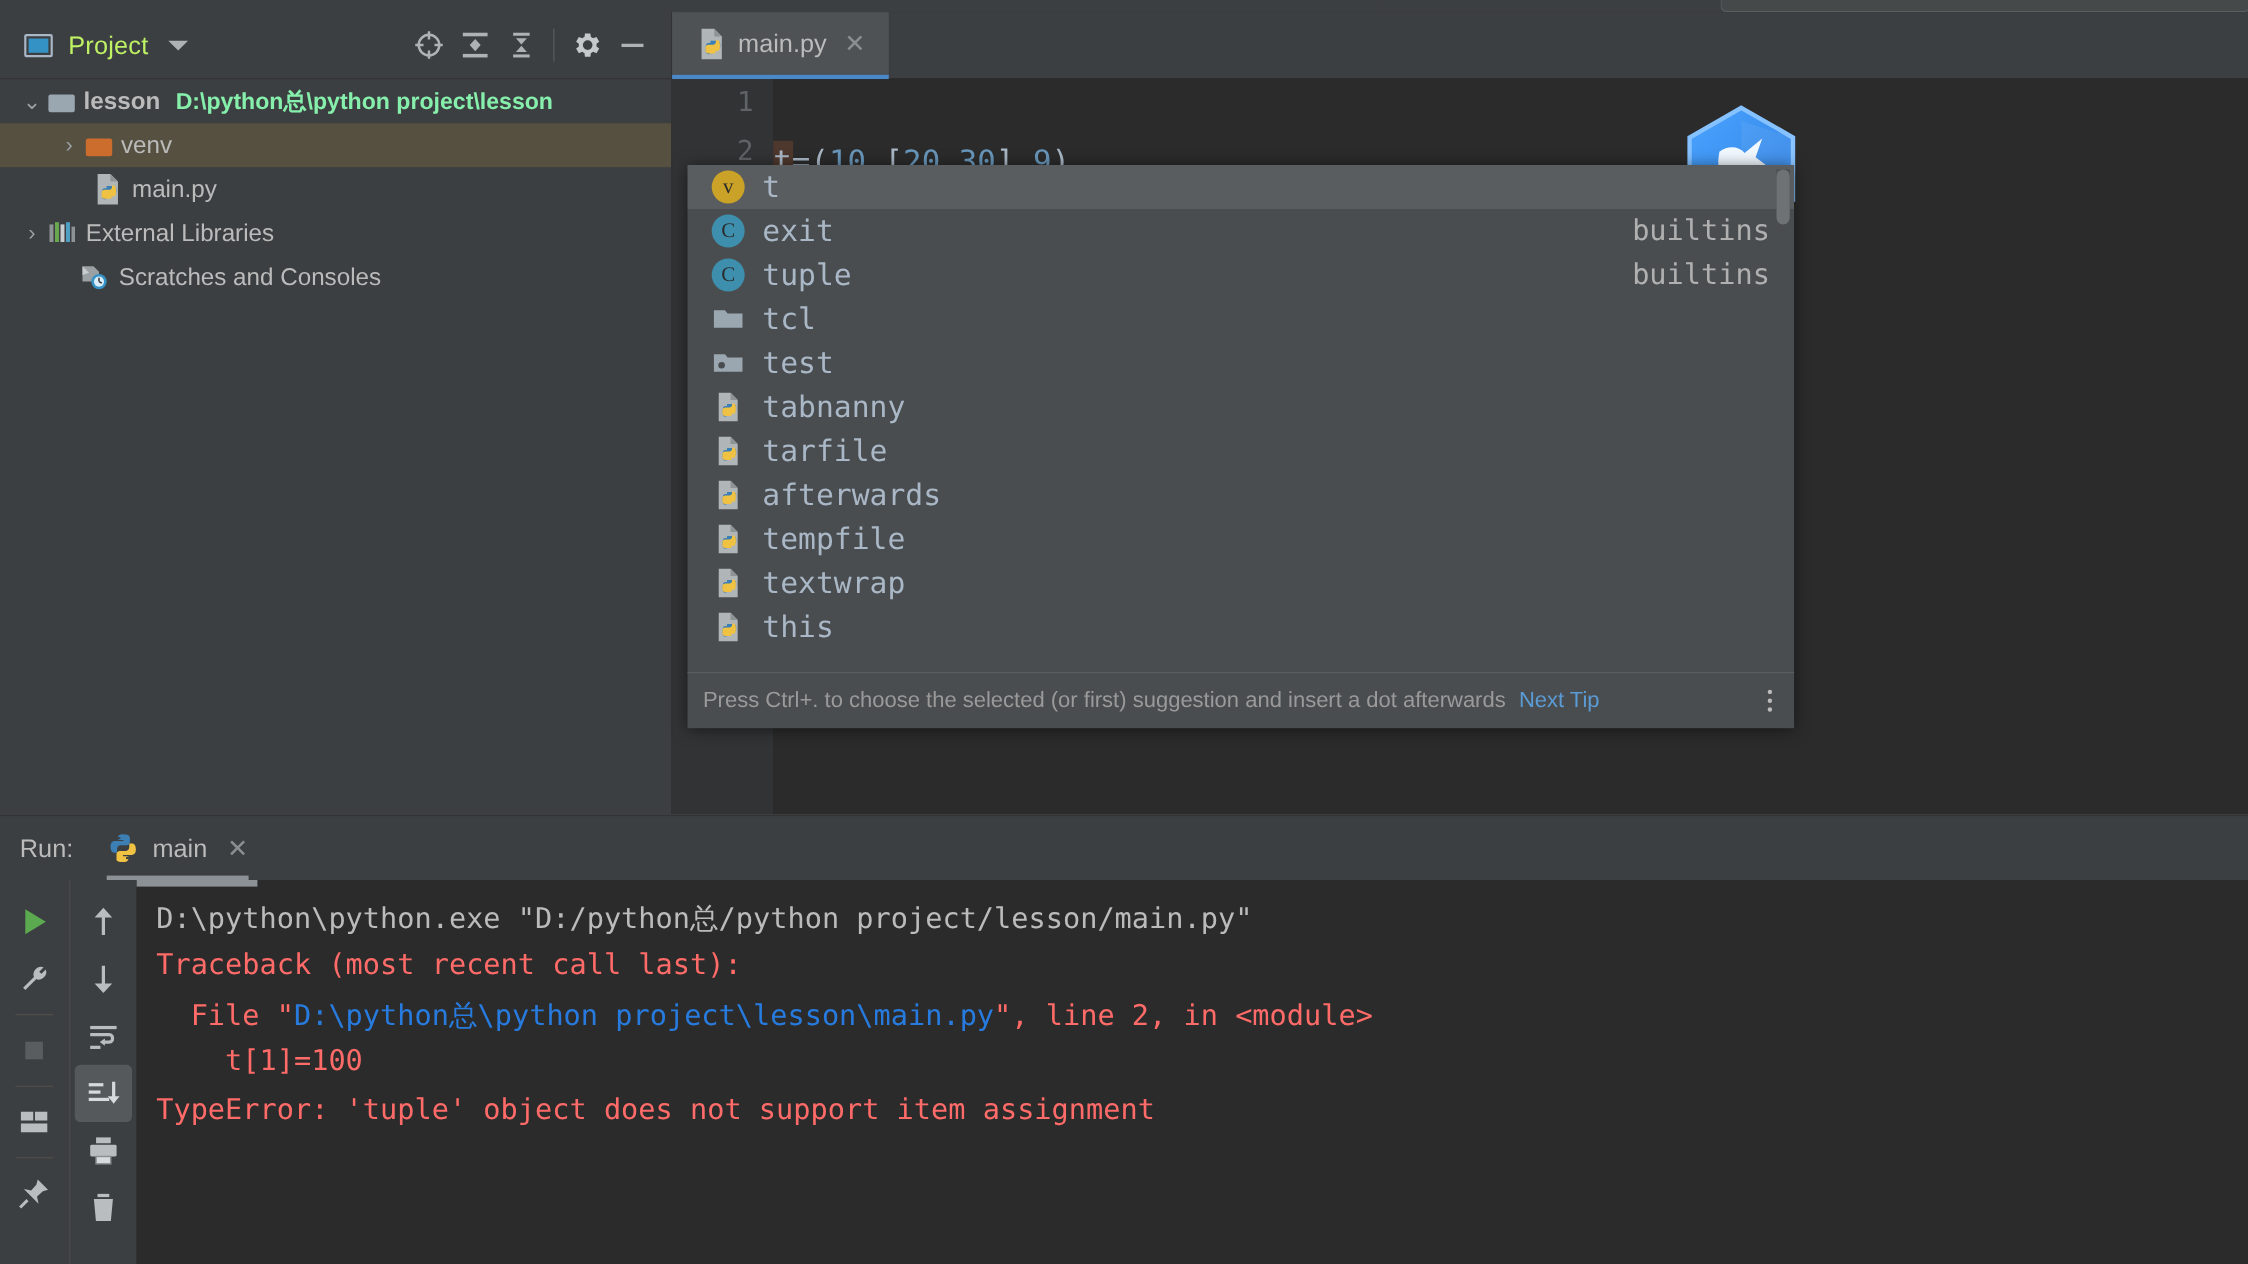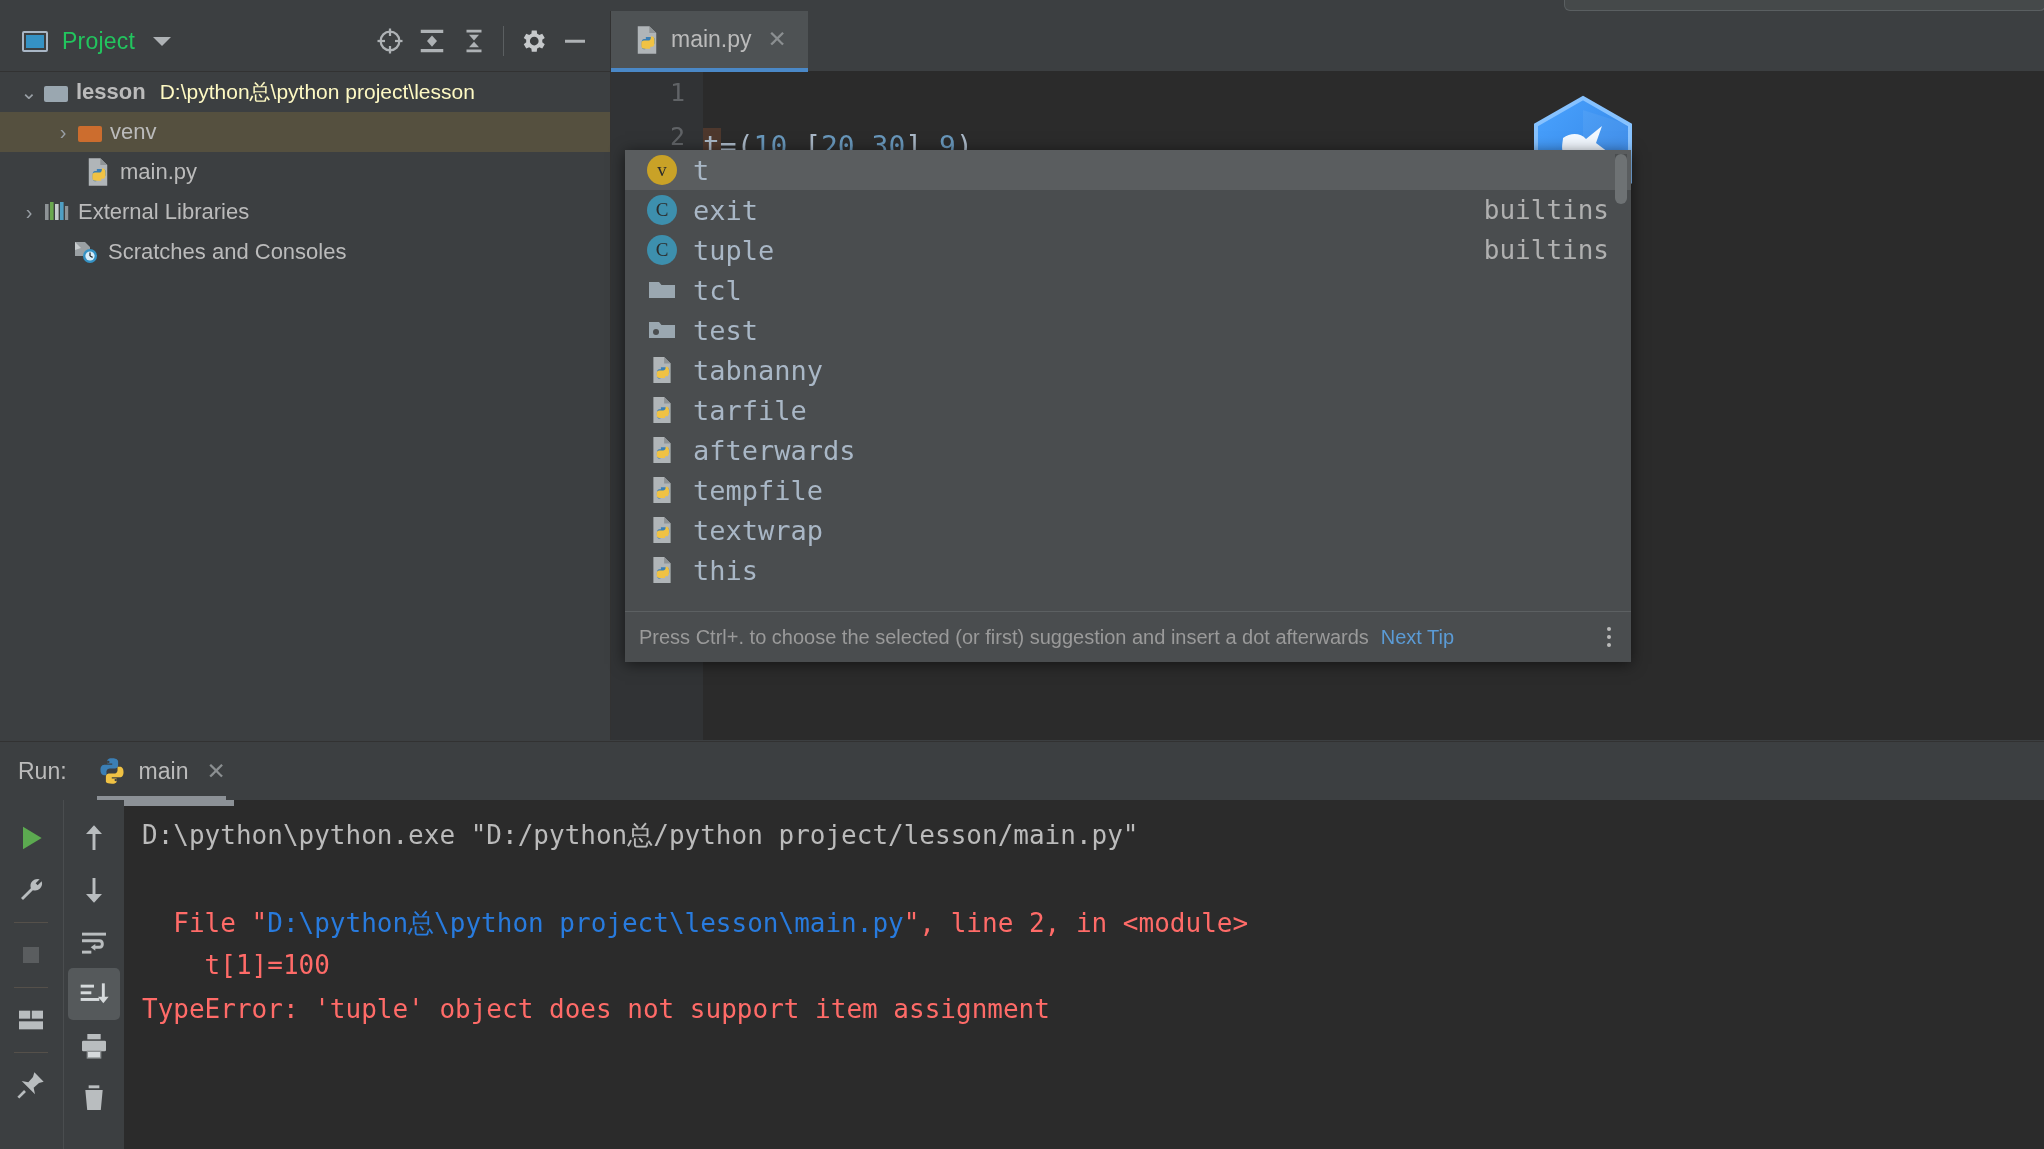--- a/index.html
+++ b/index.html
@@ -46,21 +46,21 @@
   .proj-title-wrap { display: flex; align-items: center; margin-left: 22px; }
   .proj-win-icon {
     width: 26px; height: 21px; border: 2px solid #a9b7c6; border-radius: 2px;
     background: #3c3f41; box-sizing: border-box; position: relative;
   }
   .proj-win-icon::after {
     content: ""; position: absolute; left: 2px; top: 2px; right: 2px; bottom: 2px;
     background: #3592c4;
   }
   .proj-title {
-    color: #22c55e; font-size: 23px; margin-left: 14px; letter-spacing: .2px;
+    color: #bef264; font-size: 23px; margin-left: 14px; letter-spacing: .2px;
   }
   .proj-caret {
     width: 0; height: 0; margin-left: 18px;
     border-left: 9px solid transparent; border-right: 9px solid transparent;
     border-top: 9px solid #aeb2b5;
   }
   .proj-tools {
     position: absolute; right: 14px; top: 0; height: 60px;
     display: flex; align-items: center; gap: 0px;
   }
@@ -75,21 +75,21 @@
     height: 40px; display: flex; align-items: center;
     color: #bbbbbb; font-size: 22px; white-space: nowrap;
   }
   .tree-row.sel { background: #55503f; }
   .chev {
     width: 30px; display: flex; align-items: center; justify-content: center;
     color: #9aa0a6; font-size: 20px;
   }
   .tree-label { margin-left: 8px; }
   .tree-label.bold { font-weight: bold; }
-  .tree-path { color: #fef9c3; margin-left: 14px; font-size: 21px; font-weight: normal; }
+  .tree-path { color: #86efac; margin-left: 14px; font-size: 21px; font-weight: bold; }
 
   .folder-icon {
     width: 24px; height: 19px; position: relative; display:inline-block;
   }
   .folder-gray { background:#9aa7b0; }
   .folder-orange { background:#cc6d2e; }
   .folder-body {
     position:absolute; left:0; top:3px; width:24px; height:16px; border-radius:2px;
   }
 
@@ -673,20 +673,21 @@
           <rect x="8" y="2.5" width="8" height="2.2" fill="#b9bdbf"></rect>
           <path d="M5.5 6h13l-1.4 15H6.9z" fill="#b9bdbf"></path>
         </svg>
       </div>
     </div>
 
     <div class="console">
       <div class="console-scrollbar" style="left:0;top:0;"></div>
 
       <div class="console-line c-white" style="top:18px;">D:\python\python.exe "D:/python总/python project/lesson/main.py"</div>
+      <div class="console-line c-red" style="top:62px;">Traceback (most recent call last):</div>
 
       <div class="console-line" style="top:106px;"><span class="c-red">  File "</span><span class="c-link">D:\python总\python project\lesson\main.py</span><span class="c-red">", line 2, in &lt;module&gt;</span></div>
 
       <div class="console-line c-red" style="top:150px;">    t[1]=100</div>
       <div class="console-line c-red" style="top:194px;text-align:right;">TypeError: 'tuple' object does not support item assignment</div>
     </div>
   </div>
 
 </div>
 

